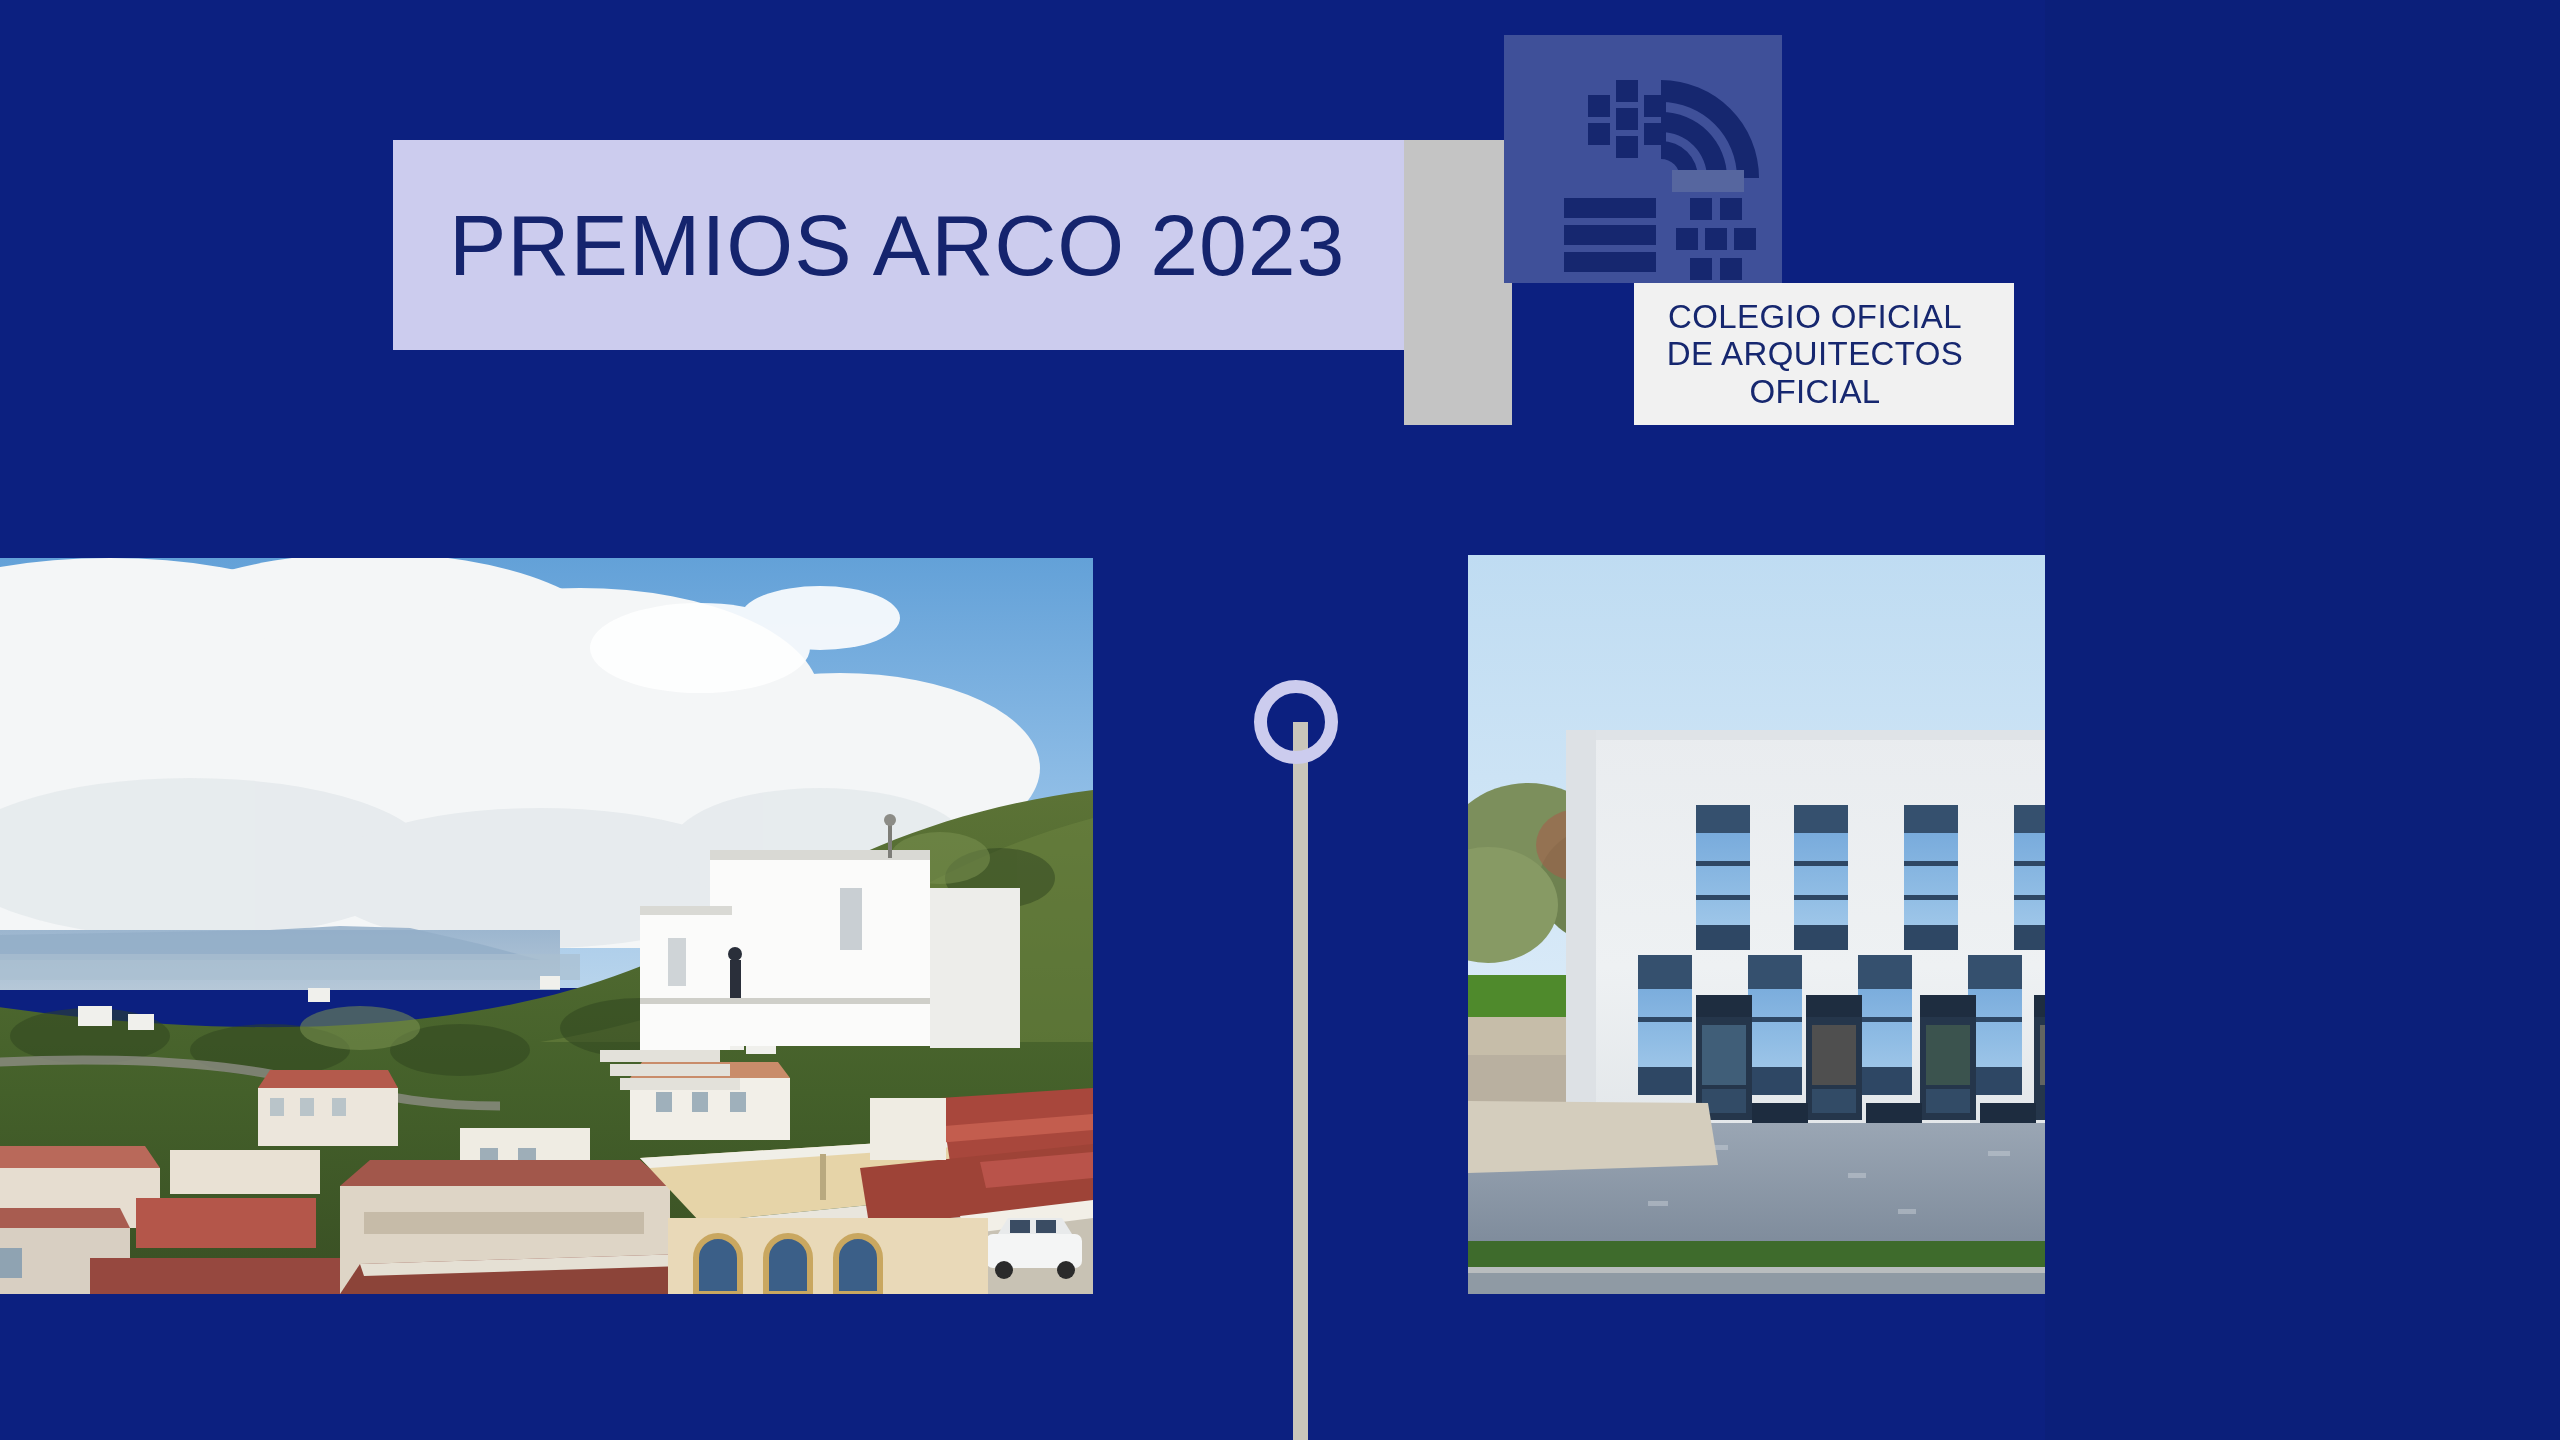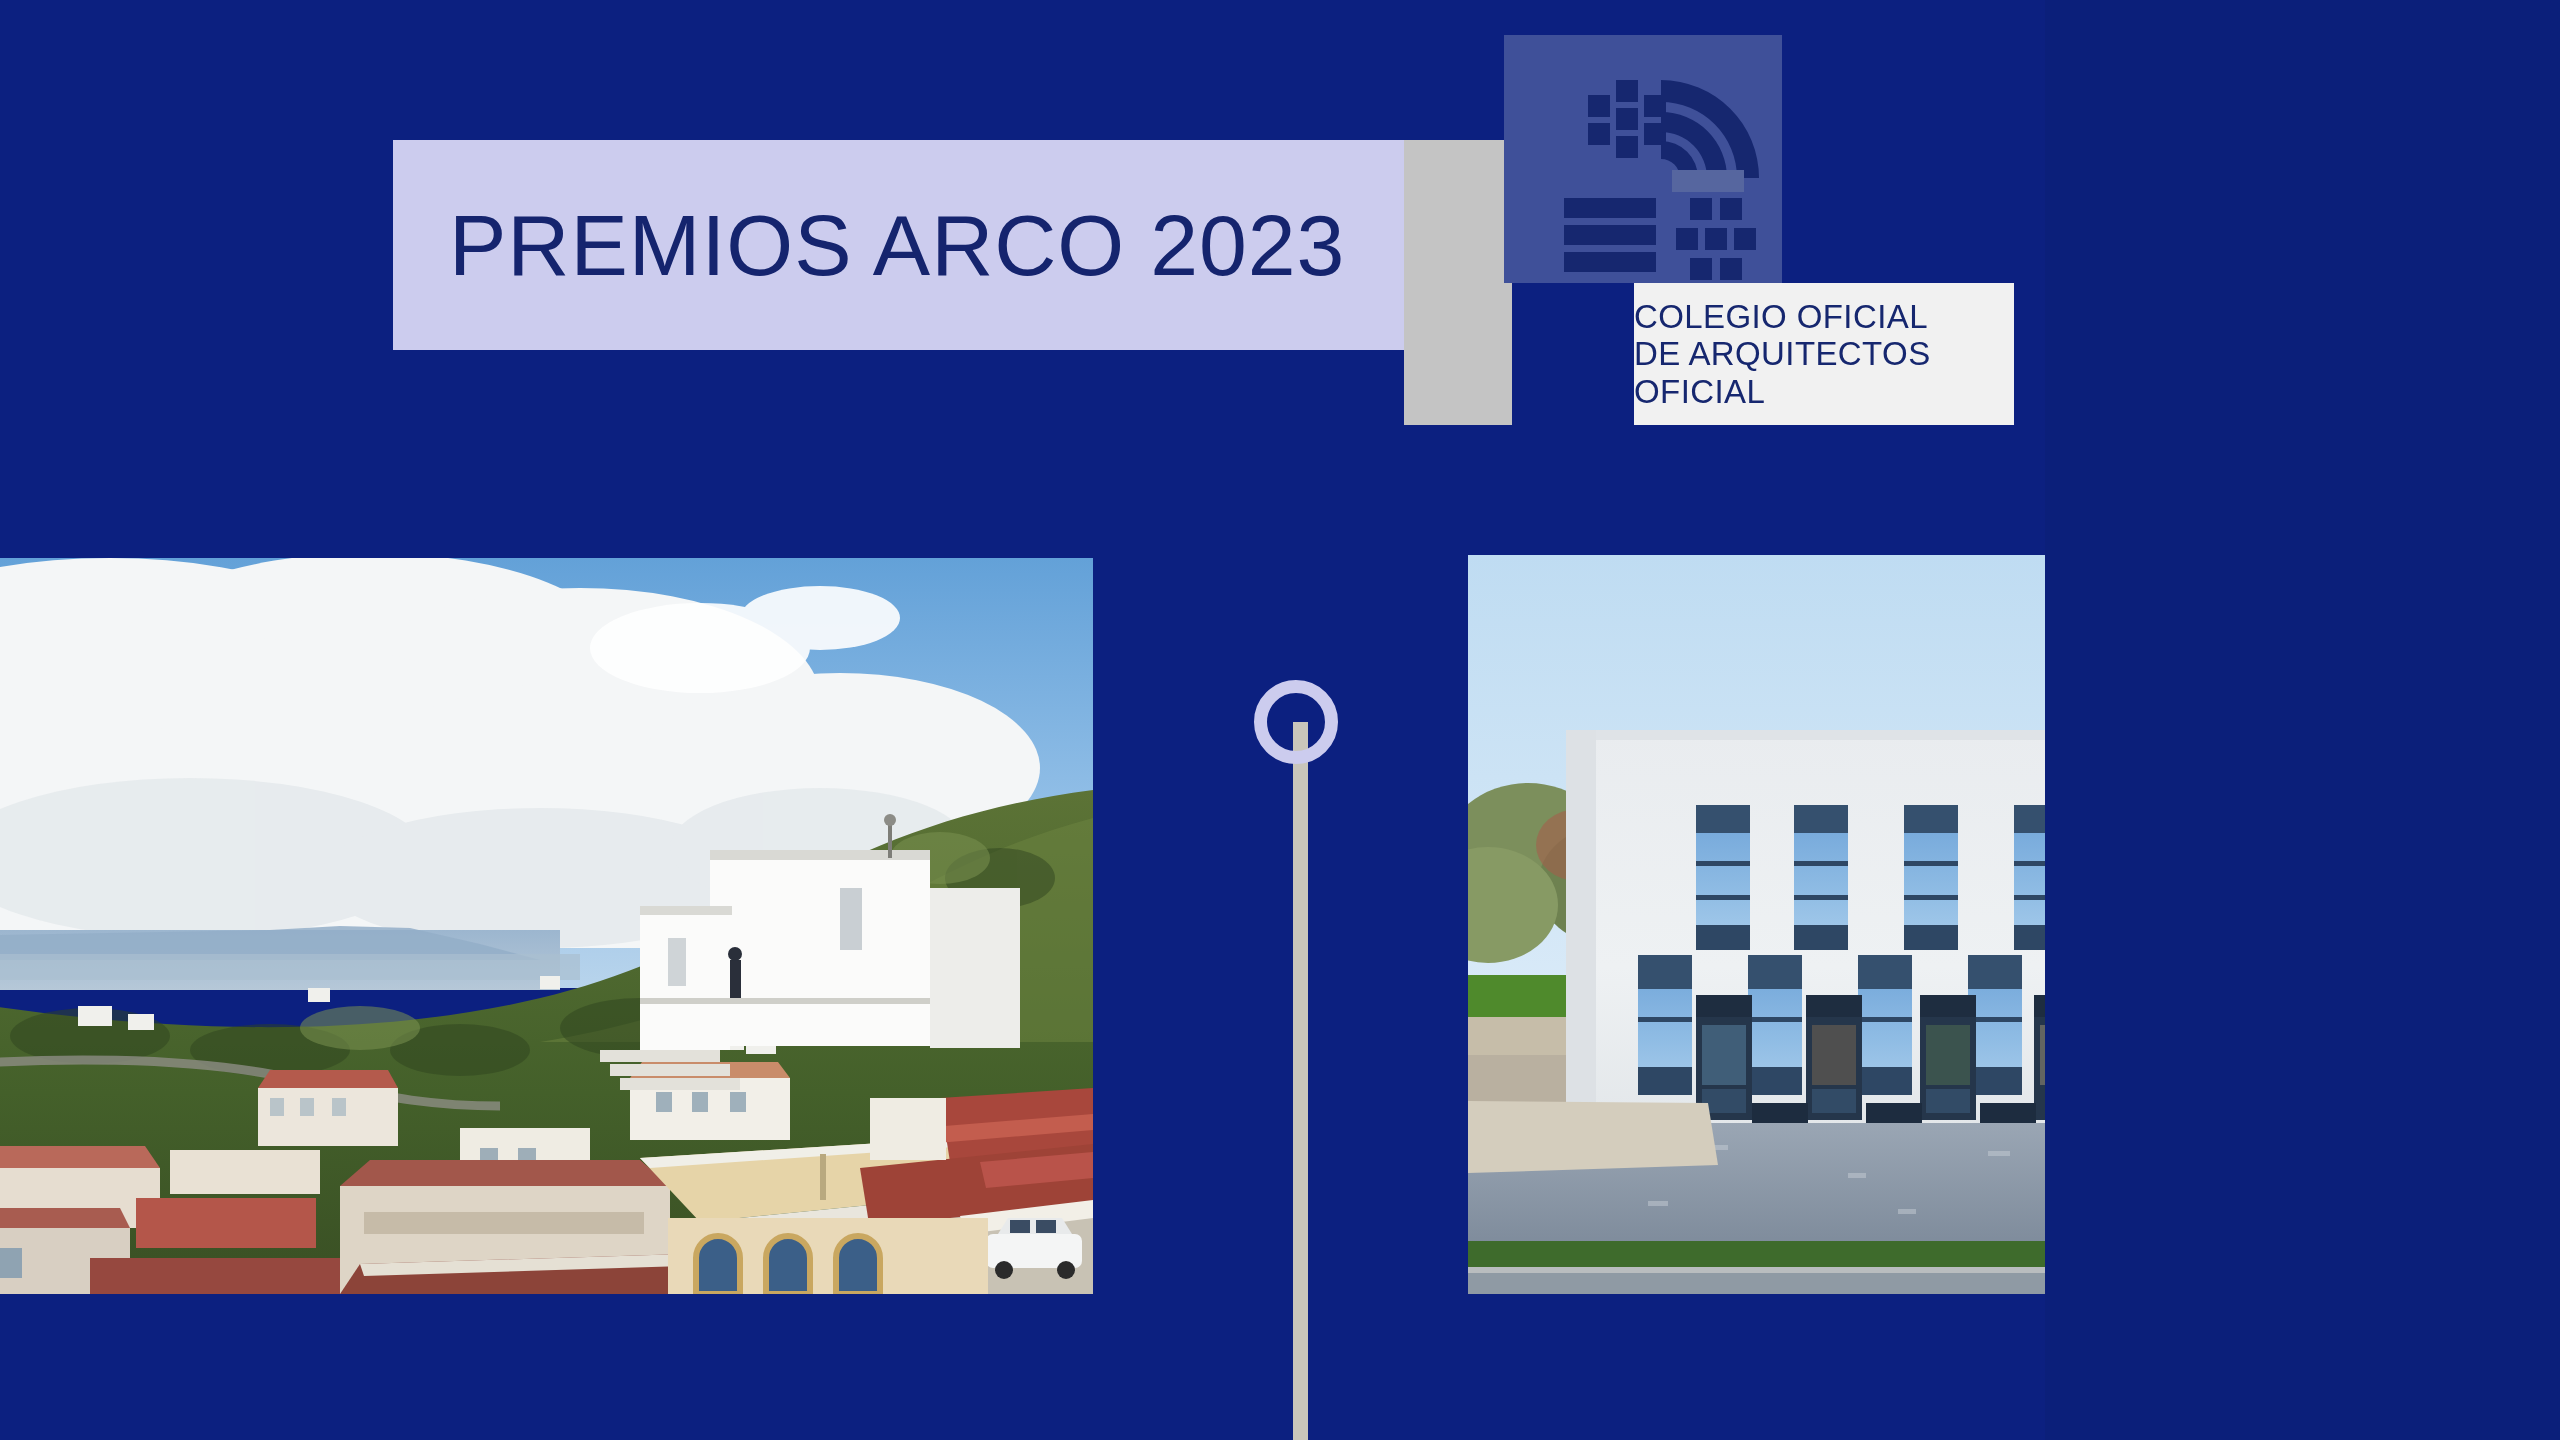--- a/index.html
+++ b/index.html
@@ -78,21 +78,21 @@
     position: absolute;
     left: 1634px;
     top: 283px;
     width: 380px;
     height: 142px;
     background: #f1f1f1;
     z-index: 4;
     display: flex;
     flex-direction: column;
     justify-content: center;
-    align-items: flex-start;
+    align-items: center;
     padding-right: 18px;
     box-sizing: border-box;
   }
   .logo-line {
     color: #16276f;
     font-size: 33px;
     line-height: 1.14;
     letter-spacing: 0.4px;
     white-space: nowrap;
     font-weight: 400;

